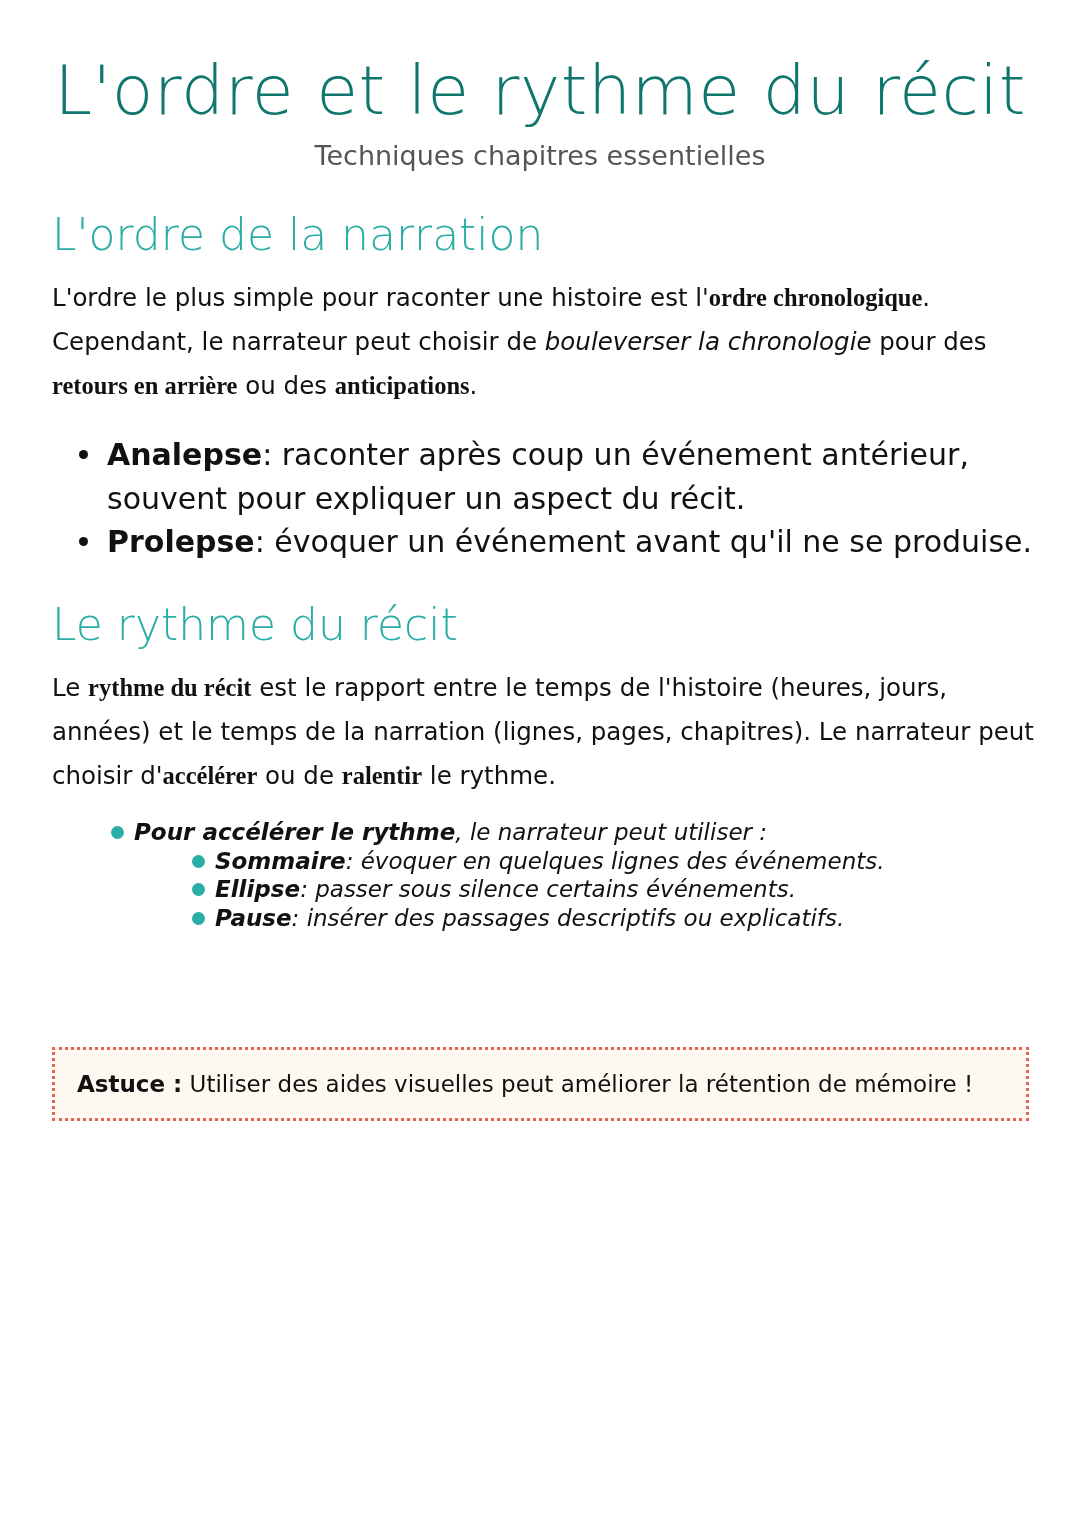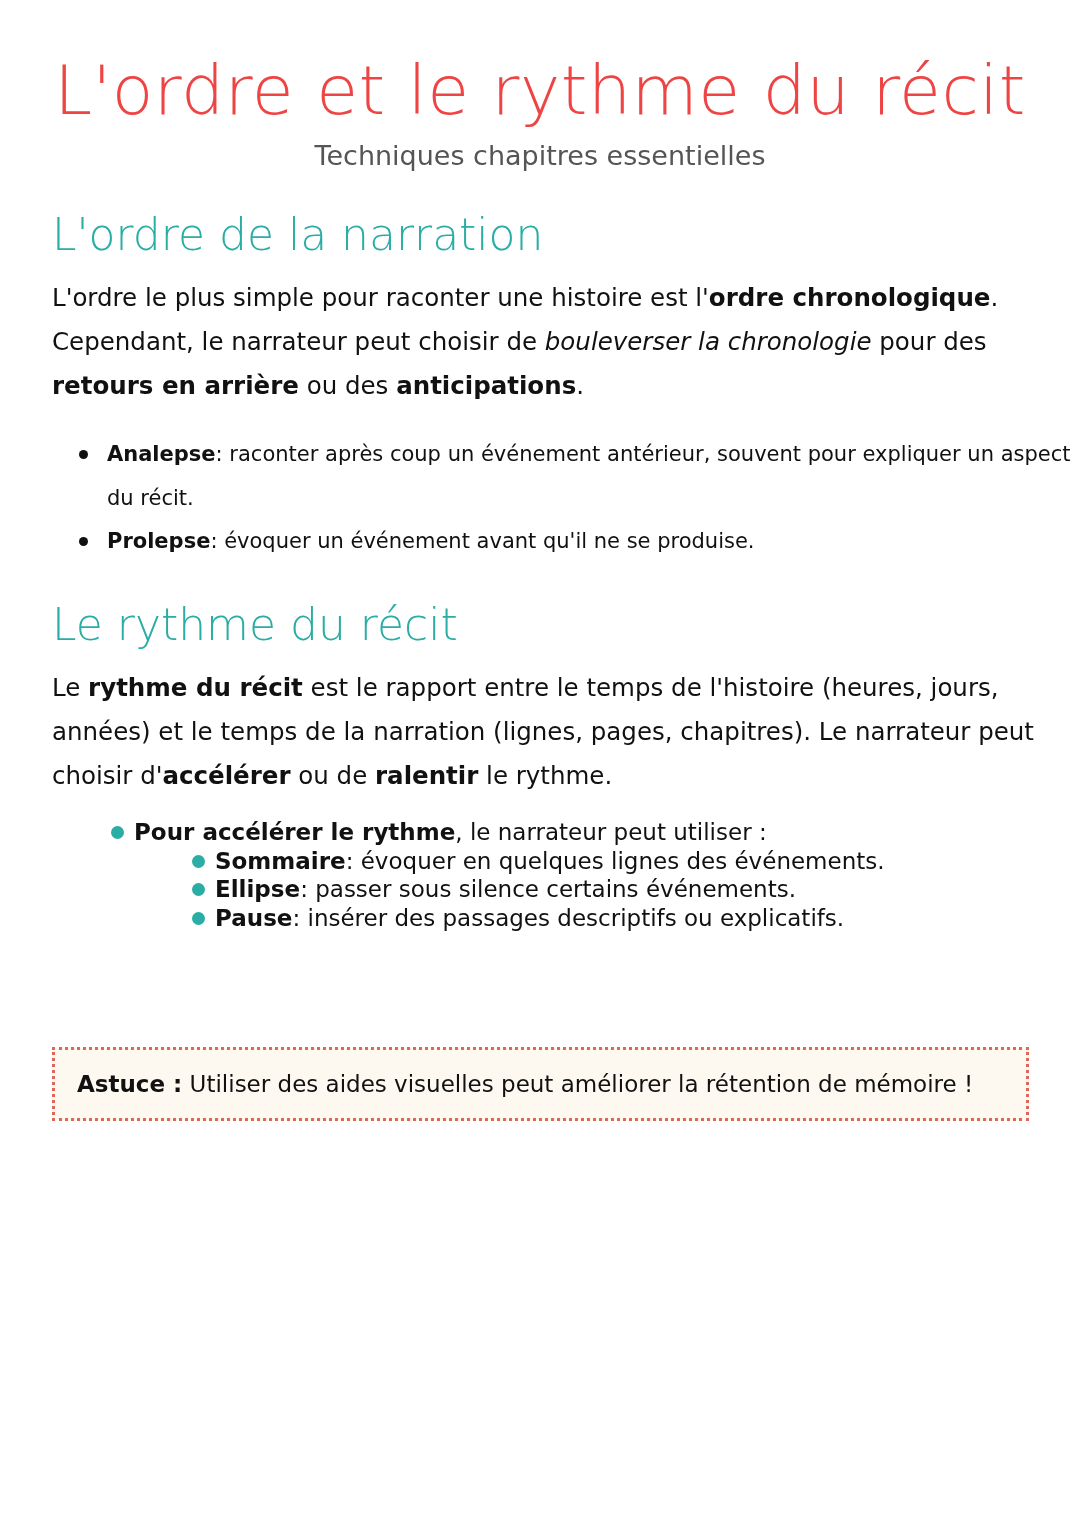--- a/index.html
+++ b/index.html
@@ -21,21 +21,21 @@
       width: 1080px;
       height: 1528px;
     }
     .title {
       position: absolute;
       left: 0; width: 1080px;
       top: 50px;
       text-align: center;
       font-size: 68px;
       font-weight: 300;
-      color: #ef4444;
+      color: #0f766e;
       letter-spacing: 0.5px;
       line-height: 82px;
       margin: 0;
       font-family: "DejaVu Sans", sans-serif;
     }
     .subtitle {
       position: absolute;
       left: 0; width: 1080px;
       top: 138px;
       text-align: center;
@@ -55,51 +55,52 @@
     }
     .para {
       position: absolute;
       left: 52px;
       width: 990px;
       font-size: 24.5px;
       line-height: 44px;
       margin: 0;
       color: #111;
     }
-    .para b { font-weight: bold; }
+    .para b { font-weight: bold; font-family: Liberation Serif, serif; }
     .para i { font-style: italic; }
 
     .list1 {
       position: absolute;
       left: 0;
       width: 1080px;
       margin: 0; padding: 0;
       list-style: none;
     }
     .list1 li {
       position: relative;
       padding-left: 107px;
-      font-size: 21px;
+      font-size: 30px;
       line-height: 43.5px;
     }
     .list1 .dot {
       position: absolute;
       left: 79px;
       top: 17px;
       width: 9px; height: 9px;
       border-radius: 50%;
       background: #111;
     }
 
     .list2 {
       position: absolute;
       left: 0;
       width: 1080px;
       margin: 0; padding: 0;
       list-style: none;
+      font-style: italic;
     }
     .list2 .lvl1 {
       position: relative;
       padding-left: 134px;
       font-size: 23px;
       line-height: 28.6px;
     }
     .list2 .lvl2 {
       position: relative;
       padding-left: 215px;

